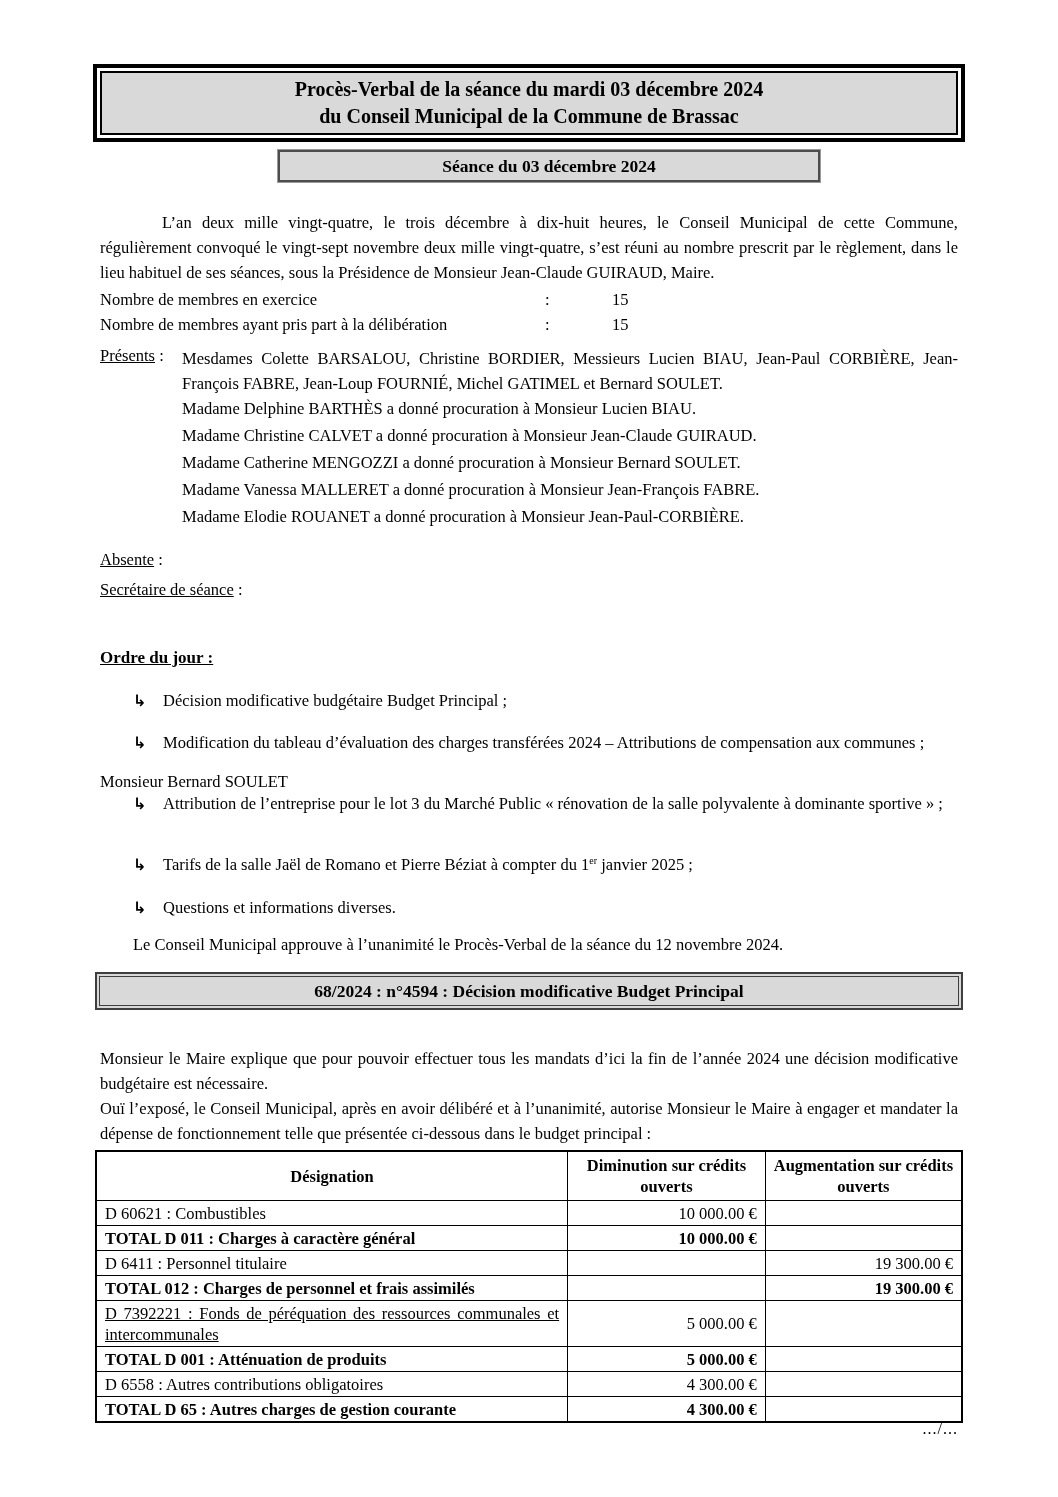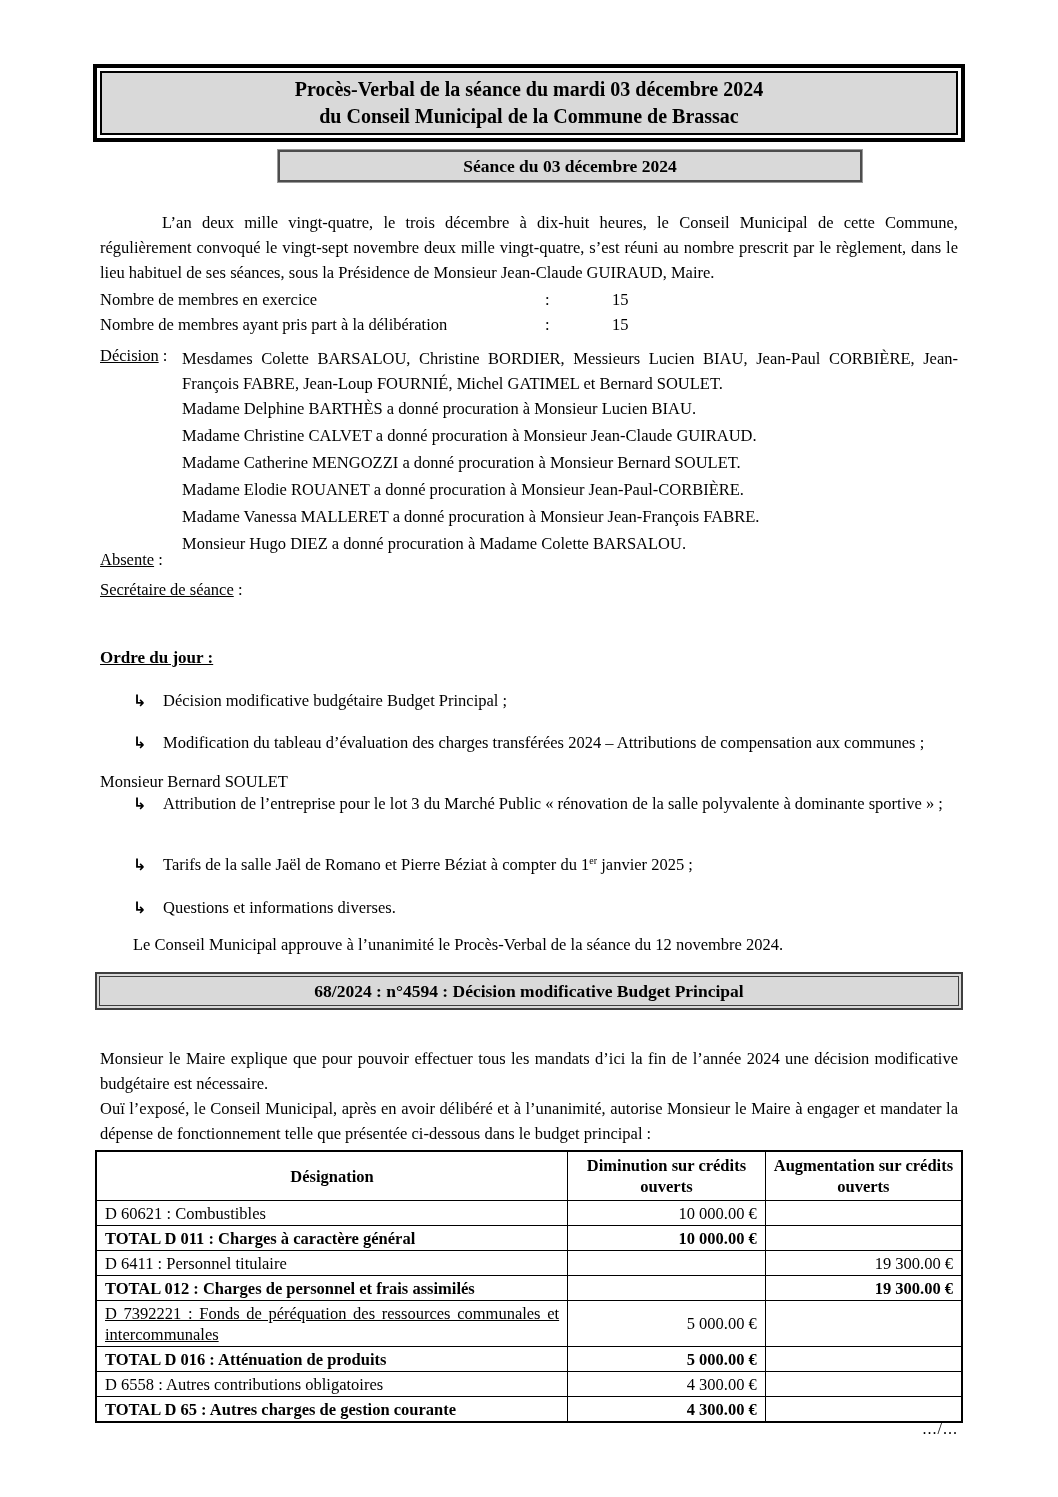--- a/index.html
+++ b/index.html
@@ -22,21 +22,21 @@
     border: 4px solid #000; background: #ffffff; padding: 3px;
   }
   .title-box-inner {
     border: 2px solid #000; background: #d9d9d9;
     text-align: center; font-weight: bold; font-size: 20px; line-height: 27px;
     padding: 3px 6px;
   }
 
   
   .session-box {
-    position: absolute; left: 278px; top: 150px; width: 584px;
+    position: absolute; left: 278px; top: 150px; width: 542px;
     border: 2px solid #4d4d4d; outline: 1px solid #9a9a9a;
     background: #d9d9d9; text-align: center;
     font-weight: bold; font-size: 17.5px; line-height: 26px; padding: 1px 0;
   }
 
   .just { text-align: justify; }
   p.body-par { line-height: 25px; }
   .intro-par { text-indent: 62px; }
 
   .member-row { display: flex; line-height: 25px; }
@@ -126,31 +126,30 @@
       <span class="member-value">15</span>
     </div>
     <div class="member-row">
       <span class="member-label">Nombre de membres ayant pris part à la délibération</span>
       <span class="member-colon">:</span>
       <span class="member-value">15</span>
     </div>
   </div>
 
   <div class="sec presents-row" style="top:346px">
-    <span class="presents-label"><span class="u">Décision</span> <span>:</span></span>
+    <span class="presents-label"><span class="u">Présents</span> <span>:</span></span>
     <p class="presents-text">Mesdames Colette BARSALOU, Christine BORDIER, Messieurs Lucien BIAU, Jean-Paul CORBIÈRE, Jean-François FABRE, Jean-Loup FOURNIÉ, Michel GATIMEL et Bernard SOULET.</p>
   </div>
 
   <div class="sec procurations" style="top:395px">
     <p>Madame Delphine BARTHÈS a donné procuration à Monsieur Lucien BIAU.</p>
     <p>Madame Christine CALVET a donné procuration à Monsieur Jean-Claude GUIRAUD.</p>
     <p>Madame Catherine MENGOZZI a donné procuration à Monsieur Bernard SOULET.</p>
+    <p>Madame Vanessa MALLERET a donné procuration à Monsieur Jean-François FABRE.</p>
     <p>Madame Elodie ROUANET a donné procuration à Monsieur Jean-Paul-CORBIÈRE.</p>
-    <p>Madame Vanessa MALLERET a donné procuration à Monsieur Jean-François FABRE.</p>
-    <p>Monsieur Hugo DIEZ a donné procuration à Madame Colette BARSALOU.</p>
   </div>
 
   <div class="sec" style="top:550px">
     <span class="u">Absente</span> <span>:</span>
   </div>
 
   <div class="sec kv-row" style="top:577px">
     <span class="kv-label"><span class="u">Secrétaire de séance</span> <span>:</span></span>
     <span class="kv-value">Monsieur Bernard SOULET</span>
   </div>
@@ -232,21 +231,21 @@
           <td class="cell-designation">TOTAL 012 : Charges de personnel et frais assimilés</td>
           <td class="cell-amount"></td>
           <td class="cell-amount">19 300.00 €</td>
         </tr>
         <tr>
           <td class="cell-designation just2">D 7392221 : Fonds de péréquation des ressources communales et intercommunales</td>
           <td class="cell-amount">5 000.00 €</td>
           <td class="cell-amount"></td>
         </tr>
         <tr class="total-row">
-          <td class="cell-designation">TOTAL D 016 : Atténuation de produits</td>
+          <td class="cell-designation">TOTAL D 001 : Atténuation de produits</td>
           <td class="cell-amount">5 000.00 €</td>
           <td class="cell-amount"></td>
         </tr>
         <tr>
           <td class="cell-designation">D 6558 : Autres contributions obligatoires</td>
           <td class="cell-amount">4 300.00 €</td>
           <td class="cell-amount"></td>
         </tr>
         <tr class="total-row">
           <td class="cell-designation">TOTAL D 65 : Autres charges de gestion courante</td>

